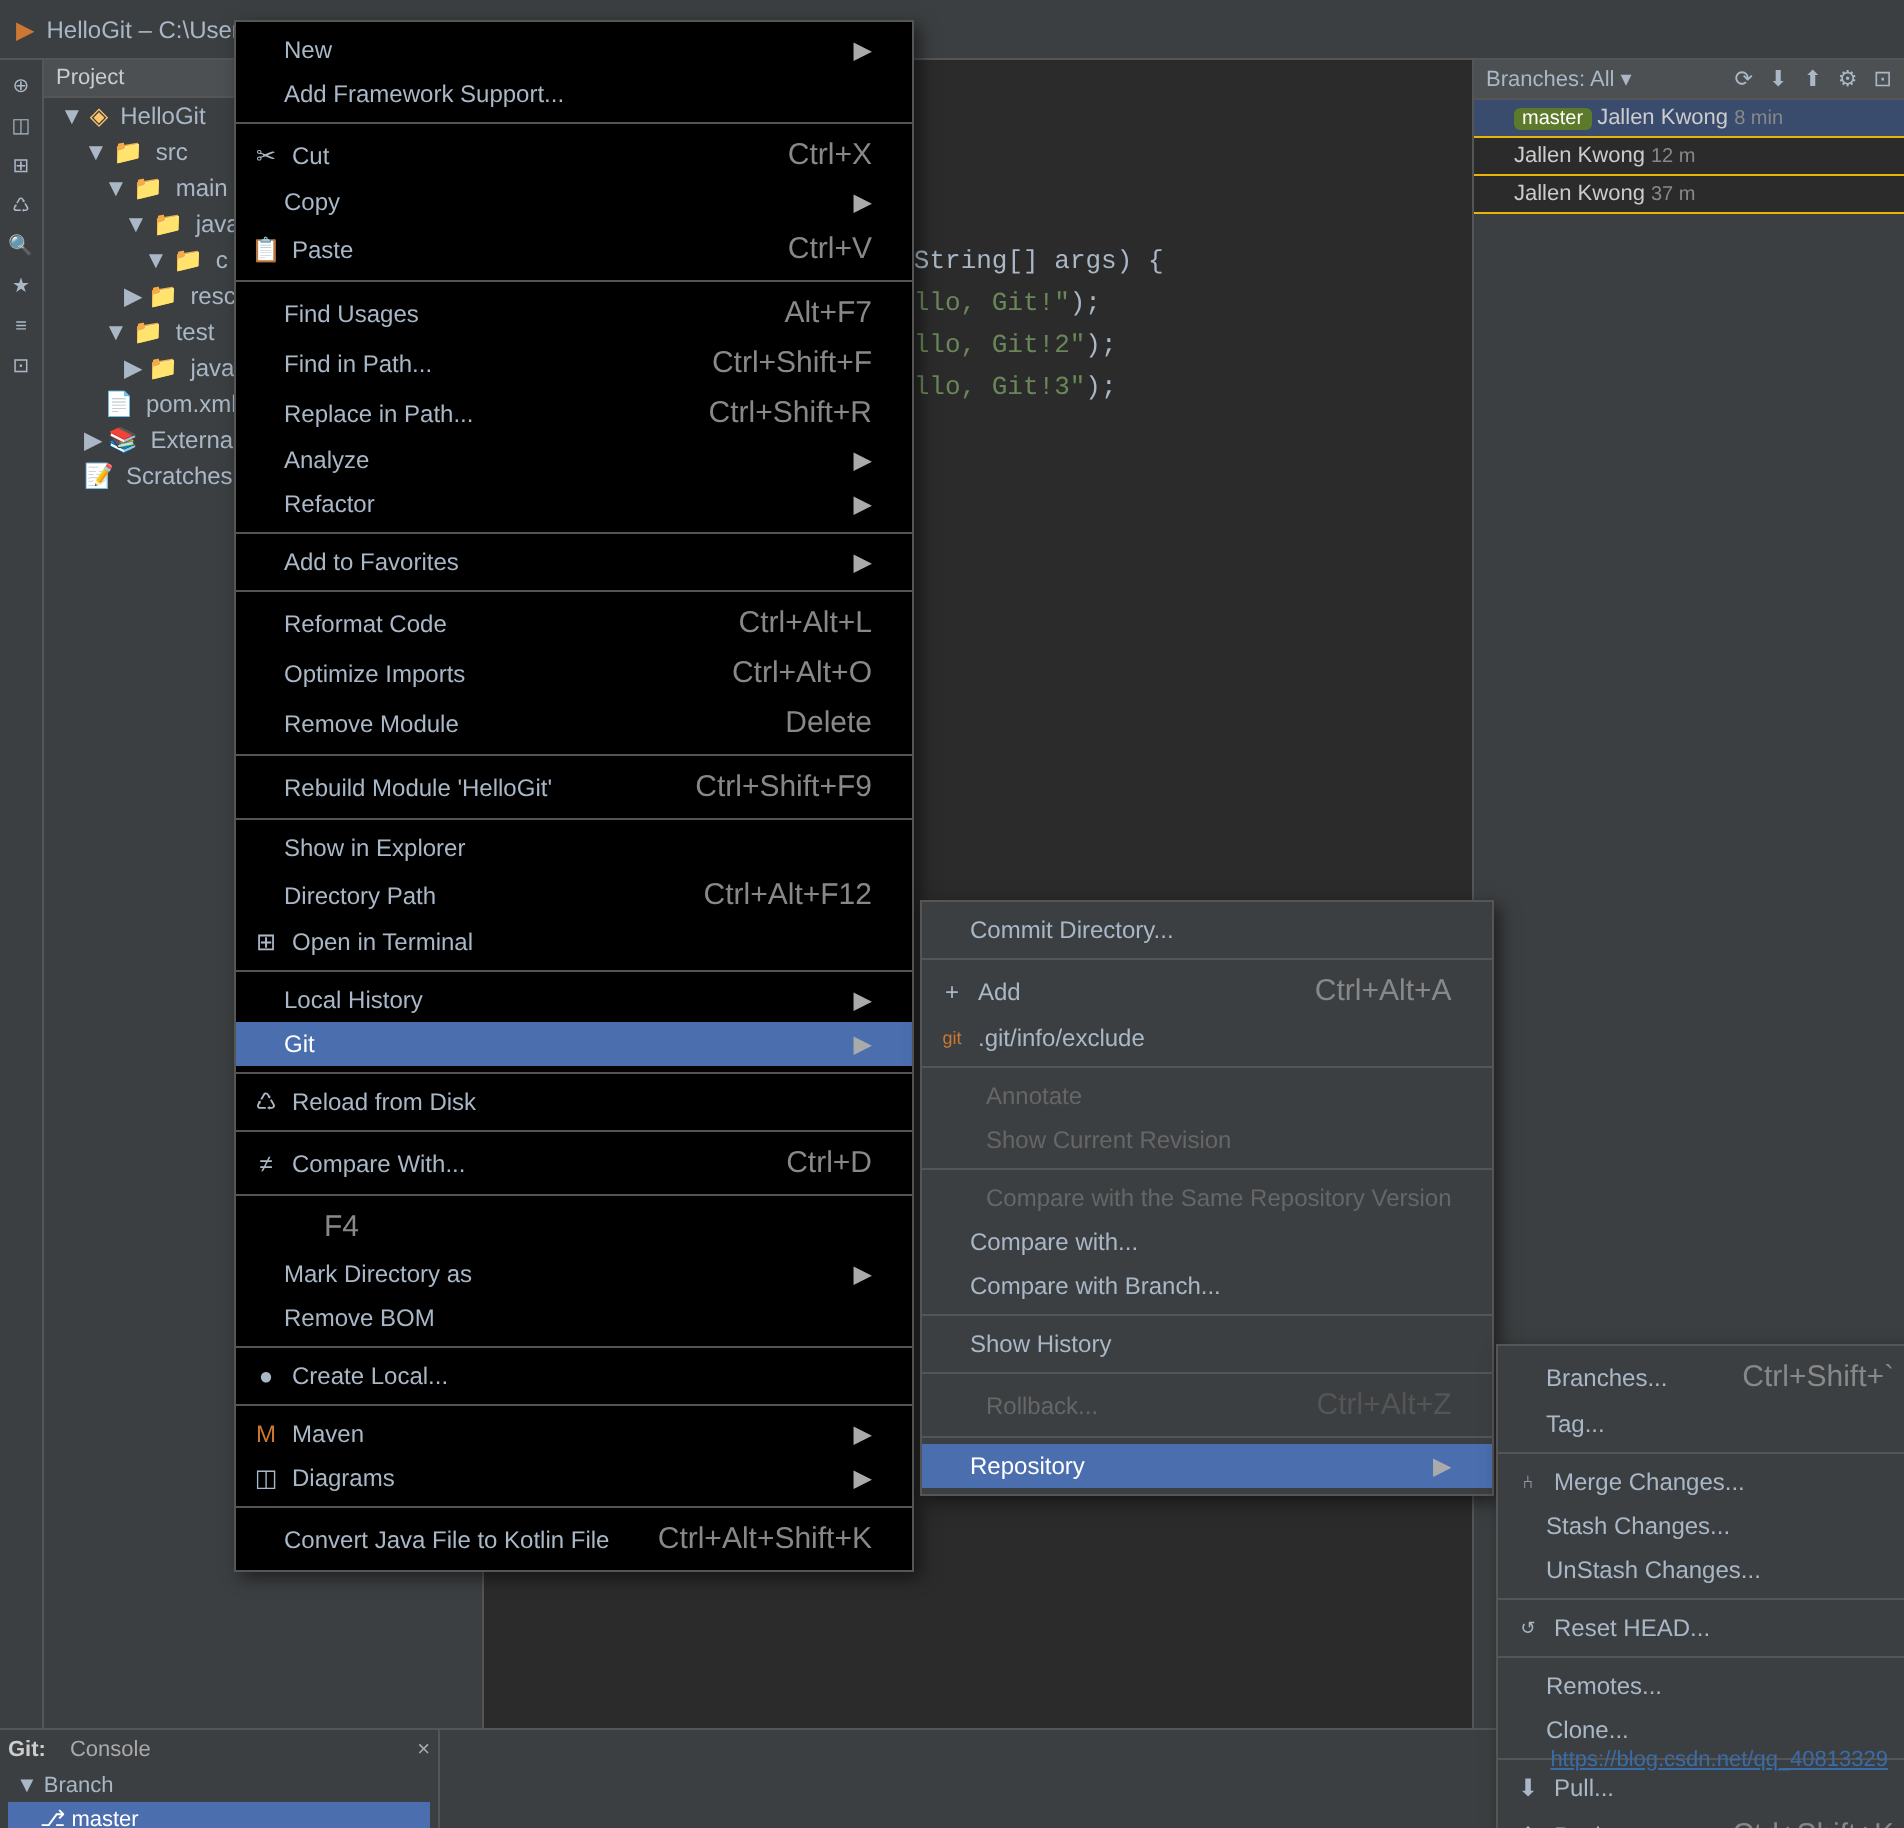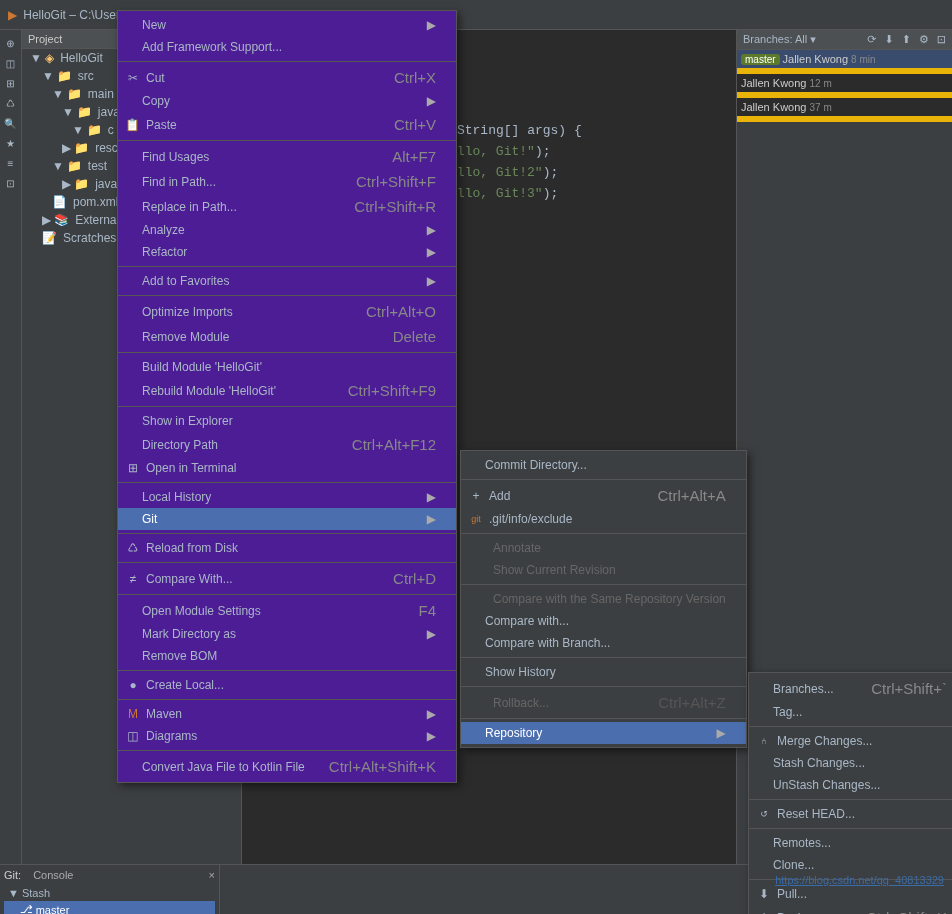--- a/index.html
+++ b/index.html
@@ -92,21 +92,21 @@
     }
     .code-keyword { color: #cc7832; }
     .code-type { color: #a9b7c6; }
     .code-string { color: #6a8759; }
     .code-classname { color: #ffc66d; }
     .code-method { color: #ffc66d; }
 
     
     .context-menu {
       position: absolute;
-      background: #4c1d95;
+      background: #000000;
       border: 1px solid #555;
       box-shadow: 3px 3px 8px rgba(0,0,0,0.5);
       min-width: 300px;
       z-index: 100;
       padding: 3px 0;
     }
     .menu-item {
       padding: 4px 20px 4px 24px;
       display: flex;
       align-items: center;
@@ -183,22 +183,22 @@
     }
     .git-panel-header {
       background: #4c5052;
       padding: 3px 6px;
       display: flex;
       align-items: center;
       gap: 4px;
       border-bottom: 1px solid #555;
     }
     .git-log-entry {
-      padding: 3px 4px;
-      border-bottom: 6px solid #eab308;
+      padding: 3px 20px;
+      border-bottom: 1px solid #eab308;
       background: #2b2b2b;
     }
     .git-log-branch {
       display: inline-block;
       background: #5c7a2a;
       color: #fff;
       padding: 0 4px;
       border-radius: 3px;
       font-size: 10px;
       margin-right: 3px;
@@ -351,28 +351,28 @@
     </div>
     <div class="git-log-entry">
       <div><span style="font-size:11px; color:#ccc;">Jallen Kwong</span> <span class="git-log-time">37 m</span></div>
     </div>
   </div>
 </div>
 
 <div class="bottom-split">
   <div class="git-bottom-panel">
     <div style="display:flex; align-items:center; margin-bottom:4px;">
-      <span style="font-weight:normal; color:#ccc;">Git:</span>
+      <span style="font-weight:bold; color:#ccc;">Git:</span>
       <span style="margin-left:12px; color:#aaa;">Console</span>
       <span style="margin-left:auto; cursor:pointer; color:#aaa;">×</span>
     </div>
     <div class="git-bottom-tree">
       <div class="git-branch-item">
         <span>▼</span>
-        <span>Stash</span>
+        <span>Branch</span>
       </div>
       <div class="git-branch-item selected" style="padding-left:16px;">
         <span>⎇</span>
         <span>master</span>
       </div>
     </div>
   </div>
   <div class="console-panel">
   </div>
 </div>
@@ -421,31 +421,32 @@
     <span class="label">Refactor</span>
     <span class="arrow">▶</span>
   </div>
   <div class="menu-separator"></div>
   <div class="menu-item">
     <span class="label">Add to Favorites</span>
     <span class="arrow">▶</span>
   </div>
   <div class="menu-separator"></div>
   <div class="menu-item">
+    <span class="label">Reformat Code</span>
+    <span class="shortcut">Ctrl+Alt+L</span>
+  </div>
+  <div class="menu-item">
     <span class="label">Optimize Imports</span>
     <span class="shortcut">Ctrl+Alt+O</span>
   </div>
   <div class="menu-item">
     <span class="label">Remove Module</span>
     <span class="shortcut">Delete</span>
   </div>
   <div class="menu-separator"></div>
-  <div class="menu-item">
-    <span class="label">Build Module 'HelloGit'</span>
-  </div>
   <div class="menu-item">
     <span class="label">Rebuild Module 'HelloGit'</span>
     <span class="shortcut">Ctrl+Shift+F9</span>
   </div>
   <div class="menu-separator"></div>
   <div class="menu-item">
     <span class="label">Show in Explorer</span>
   </div>
   <div class="menu-item">
     <span class="label">Directory Path</span>
@@ -470,21 +471,20 @@
     <span class="label">Reload from Disk</span>
   </div>
   <div class="menu-separator"></div>
   <div class="menu-item">
     <span class="icon-area">≠</span>
     <span class="label">Compare With...</span>
     <span class="shortcut">Ctrl+D</span>
   </div>
   <div class="menu-separator"></div>
   <div class="menu-item">
-    <span class="label">Open Module Settings</span>
     <span class="shortcut">F4</span>
   </div>
   <div class="menu-item">
     <span class="label">Mark Directory as</span>
     <span class="arrow">▶</span>
   </div>
   <div class="menu-item">
     <span class="label">Remove BOM</span>
   </div>
   <div class="menu-separator"></div>

